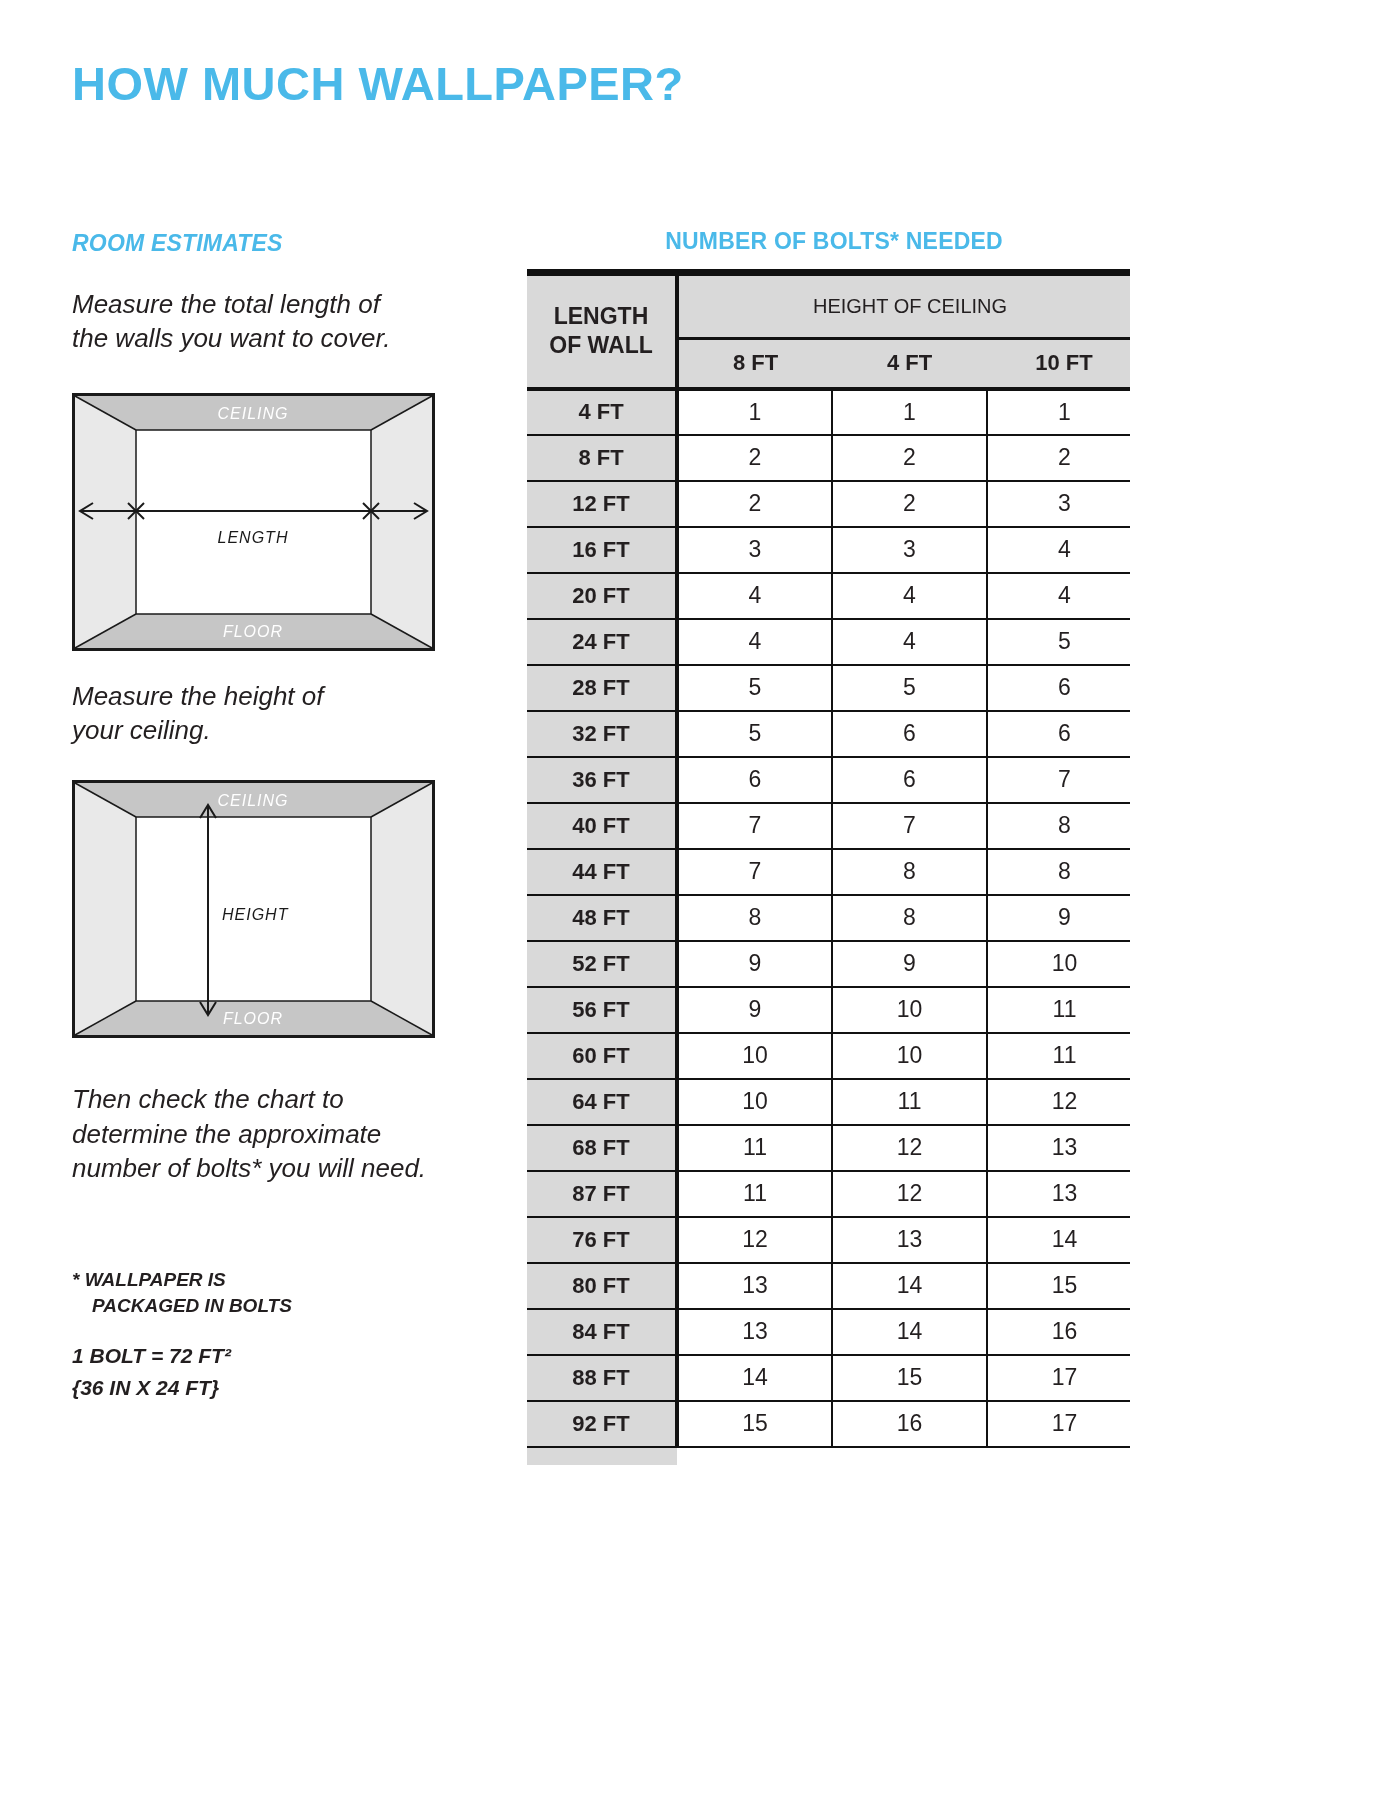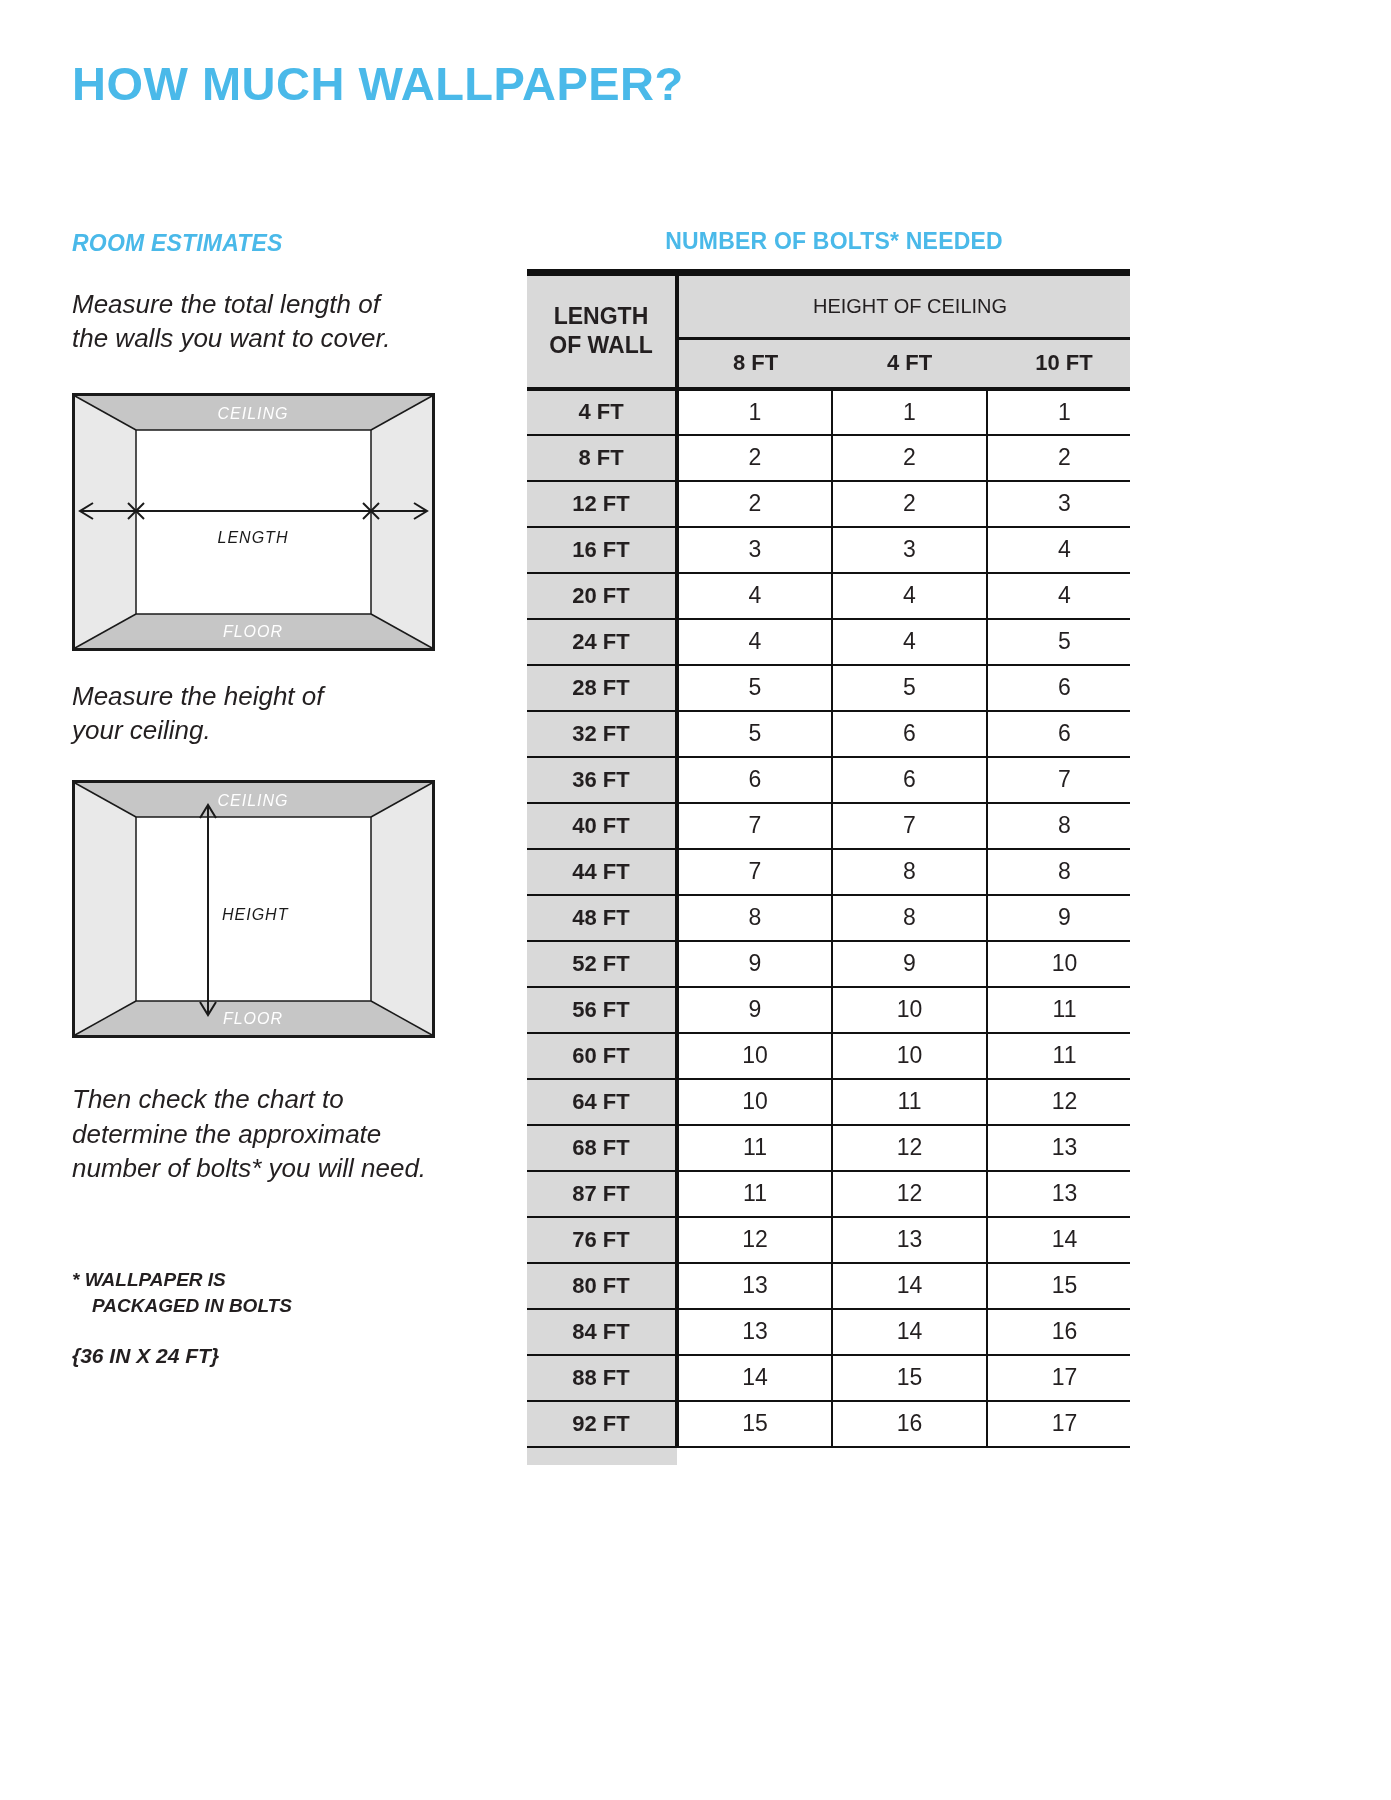--- a/index.html
+++ b/index.html
@@ -153,20 +153,21 @@
     <p class="body-text step3">Then check the chart to
 determine the approximate
 number of bolts* you will need.</p>
 
     <div class="footnote">
       <div>* WALLPAPER IS</div>
       <div class="indent">PACKAGED IN BOLTS</div>
     </div>
 
     <div class="bolt-spec">
+      <div>1 BOLT = 72 FT²</div>
       <div>{36 IN X 24 FT}</div>
     </div>
 
   </div>
 
   <div class="right-col">
 
     <h2 class="section-heading">NUMBER OF BOLTS* NEEDED</h2>
 
     <table class="bolts-table">

